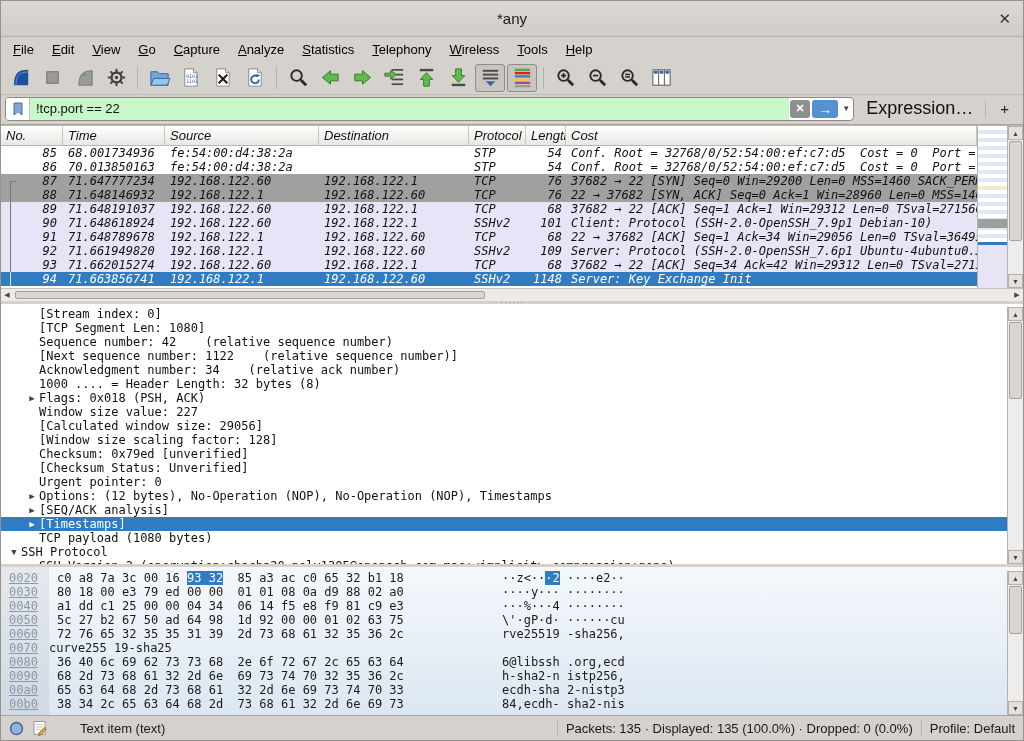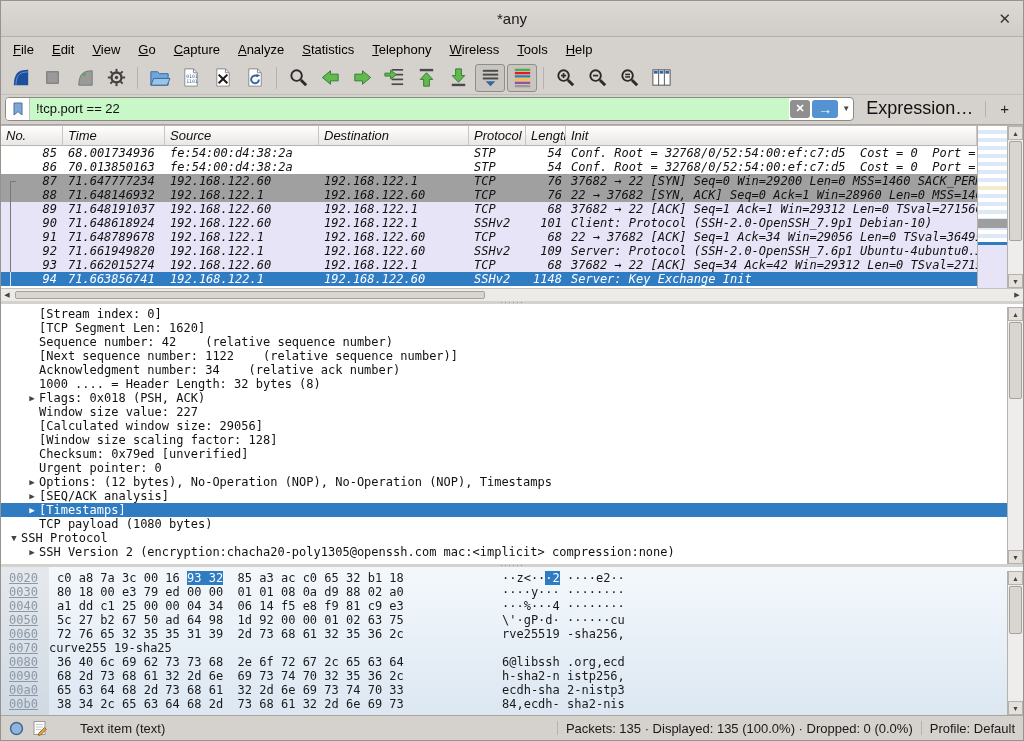--- a/index.html
+++ b/index.html
@@ -311,21 +311,21 @@
   <div class="listwrap">
     <div class="listmain">
       <div class="listcols">
         <div class="phdr">
             <span class="hc c-no" style="text-align: left; padding-left: 5px; padding-right: 0px;">No.</span>
             <span class="hc c-time" style="text-align: left; padding-left: 5px; padding-right: 0px;">Time</span>
             <span class="hc c-src" style="text-align: left; padding-left: 5px; padding-right: 0px;">Source</span>
             <span class="hc c-dst" style="text-align: left; padding-left: 5px; padding-right: 0px;">Destination</span>
             <span class="hc c-proto" style="text-align: left; padding-left: 5px; padding-right: 0px;">Protocol</span>
             <span class="hc c-len" style="text-align: left; padding-left: 5px; padding-right: 0px;">Length</span>
-            <span class="hc c-info" style="text-align: left; padding-left: 5px; padding-right: 0px;">Init</span>
+            <span class="hc c-info" style="text-align: left; padding-left: 5px; padding-right: 0px;">Cost</span>
           </div>
         <div class="prows">
             <div class="prow white"><span class="pc c-no">85</span><span class="pc c-time">68.001734936</span><span class="pc c-src">fe:54:00:d4:38:2a</span><span class="pc c-dst"></span><span class="pc c-proto">STP</span><span class="pc c-len">54</span><span class="pc c-info">Conf. Root = 32768/0/52:54:00:ef:c7:d5  Cost = 0  Port = 0x8001</span></div>
             <div class="prow white"><span class="pc c-no">86</span><span class="pc c-time">70.013850163</span><span class="pc c-src">fe:54:00:d4:38:2a</span><span class="pc c-dst"></span><span class="pc c-proto">STP</span><span class="pc c-len">54</span><span class="pc c-info">Conf. Root = 32768/0/52:54:00:ef:c7:d5  Cost = 0  Port = 0x8001</span></div>
             <div class="prow gray"><span class="pc c-no">87<i class="bracket start"></i></span><span class="pc c-time">71.647777234</span><span class="pc c-src">192.168.122.60</span><span class="pc c-dst">192.168.122.1</span><span class="pc c-proto">TCP</span><span class="pc c-len">76</span><span class="pc c-info">37682 → 22 [SYN] Seq=0 Win=29200 Len=0 MSS=1460 SACK_PERM=1</span></div>
             <div class="prow gray"><span class="pc c-no">88<i class="bracket mid"></i></span><span class="pc c-time">71.648146932</span><span class="pc c-src">192.168.122.1</span><span class="pc c-dst">192.168.122.60</span><span class="pc c-proto">TCP</span><span class="pc c-len">76</span><span class="pc c-info">22 → 37682 [SYN, ACK] Seq=0 Ack=1 Win=28960 Len=0 MSS=1460</span></div>
             <div class="prow lavender"><span class="pc c-no">89<i class="bracket mid"></i></span><span class="pc c-time">71.648191037</span><span class="pc c-src">192.168.122.60</span><span class="pc c-dst">192.168.122.1</span><span class="pc c-proto">TCP</span><span class="pc c-len">68</span><span class="pc c-info">37682 → 22 [ACK] Seq=1 Ack=1 Win=29312 Len=0 TSval=271566</span></div>
             <div class="prow lavender"><span class="pc c-no">90<i class="bracket mid"></i></span><span class="pc c-time">71.648618924</span><span class="pc c-src">192.168.122.60</span><span class="pc c-dst">192.168.122.1</span><span class="pc c-proto">SSHv2</span><span class="pc c-len">101</span><span class="pc c-info">Client: Protocol (SSH-2.0-OpenSSH_7.9p1 Debian-10)</span></div>
             <div class="prow lavender"><span class="pc c-no">91<i class="bracket mid"></i></span><span class="pc c-time">71.648789678</span><span class="pc c-src">192.168.122.1</span><span class="pc c-dst">192.168.122.60</span><span class="pc c-proto">TCP</span><span class="pc c-len">68</span><span class="pc c-info">22 → 37682 [ACK] Seq=1 Ack=34 Win=29056 Len=0 TSval=36495</span></div>
             <div class="prow lavender"><span class="pc c-no">92<i class="bracket mid"></i></span><span class="pc c-time">71.661949820</span><span class="pc c-src">192.168.122.1</span><span class="pc c-dst">192.168.122.60</span><span class="pc c-proto">SSHv2</span><span class="pc c-len">109</span><span class="pc c-info">Server: Protocol (SSH-2.0-OpenSSH_7.6p1 Ubuntu-4ubuntu0.3</span></div>
@@ -348,30 +348,31 @@
     </div>
   </div>
 
   <div class="split">
       <span class="grip">······</span>
     </div>
 
   <div class="details">
     <div class="dlines">
         <div class="dline lvl1"><span class="tri"></span><span>[Stream index: 0]</span></div>
-        <div class="dline lvl1"><span class="tri"></span><span>[TCP Segment Len: 1620]</span></div>
+        <div class="dline lvl1"><span class="tri"></span><span>[TCP Segment Len: 1080]</span></div>
         <div class="dline lvl1"><span class="tri"></span><span>Sequence number: 42    (relative sequence number)</span></div>
         <div class="dline lvl1"><span class="tri"></span><span>[Next sequence number: 1122    (relative sequence number)]</span></div>
         <div class="dline lvl1"><span class="tri"></span><span>Acknowledgment number: 34    (relative ack number)</span></div>
         <div class="dline lvl1"><span class="tri"></span><span>1000 .... = Header Length: 32 bytes (8)</span></div>
         <div class="dline lvl1"><span class="tri">▶</span><span>Flags: 0x018 (PSH, ACK)</span></div>
         <div class="dline lvl1"><span class="tri"></span><span>Window size value: 227</span></div>
         <div class="dline lvl1"><span class="tri"></span><span>[Calculated window size: 29056]</span></div>
         <div class="dline lvl1"><span class="tri"></span><span>[Window size scaling factor: 128]</span></div>
         <div class="dline lvl1"><span class="tri"></span><span>Checksum: 0x79ed [unverified]</span></div>
+        <div class="dline lvl1"><span class="tri"></span><span>[Checksum Status: Unverified]</span></div>
         <div class="dline lvl1"><span class="tri"></span><span>Urgent pointer: 0</span></div>
         <div class="dline lvl1"><span class="tri">▶</span><span>Options: (12 bytes), No-Operation (NOP), No-Operation (NOP), Timestamps</span></div>
         <div class="dline lvl1"><span class="tri">▶</span><span>[SEQ/ACK analysis]</span></div>
         <div class="dline lvl1 sel"><span class="tri">▶</span><span>[Timestamps]</span></div>
         <div class="dline lvl1"><span class="tri"></span><span>TCP payload (1080 bytes)</span></div>
         <div class="dline lvl0"><span class="tri">▼</span><span>SSH Protocol</span></div>
         <div class="dline lvl1"><span class="tri">▶</span><span>SSH Version 2 (encryption:chacha20-poly1305@openssh.com mac:&lt;implicit&gt; compression:none)</span></div>
       </div>
     <div class="vscroll">
       <div class="varrow up">▲</div>

